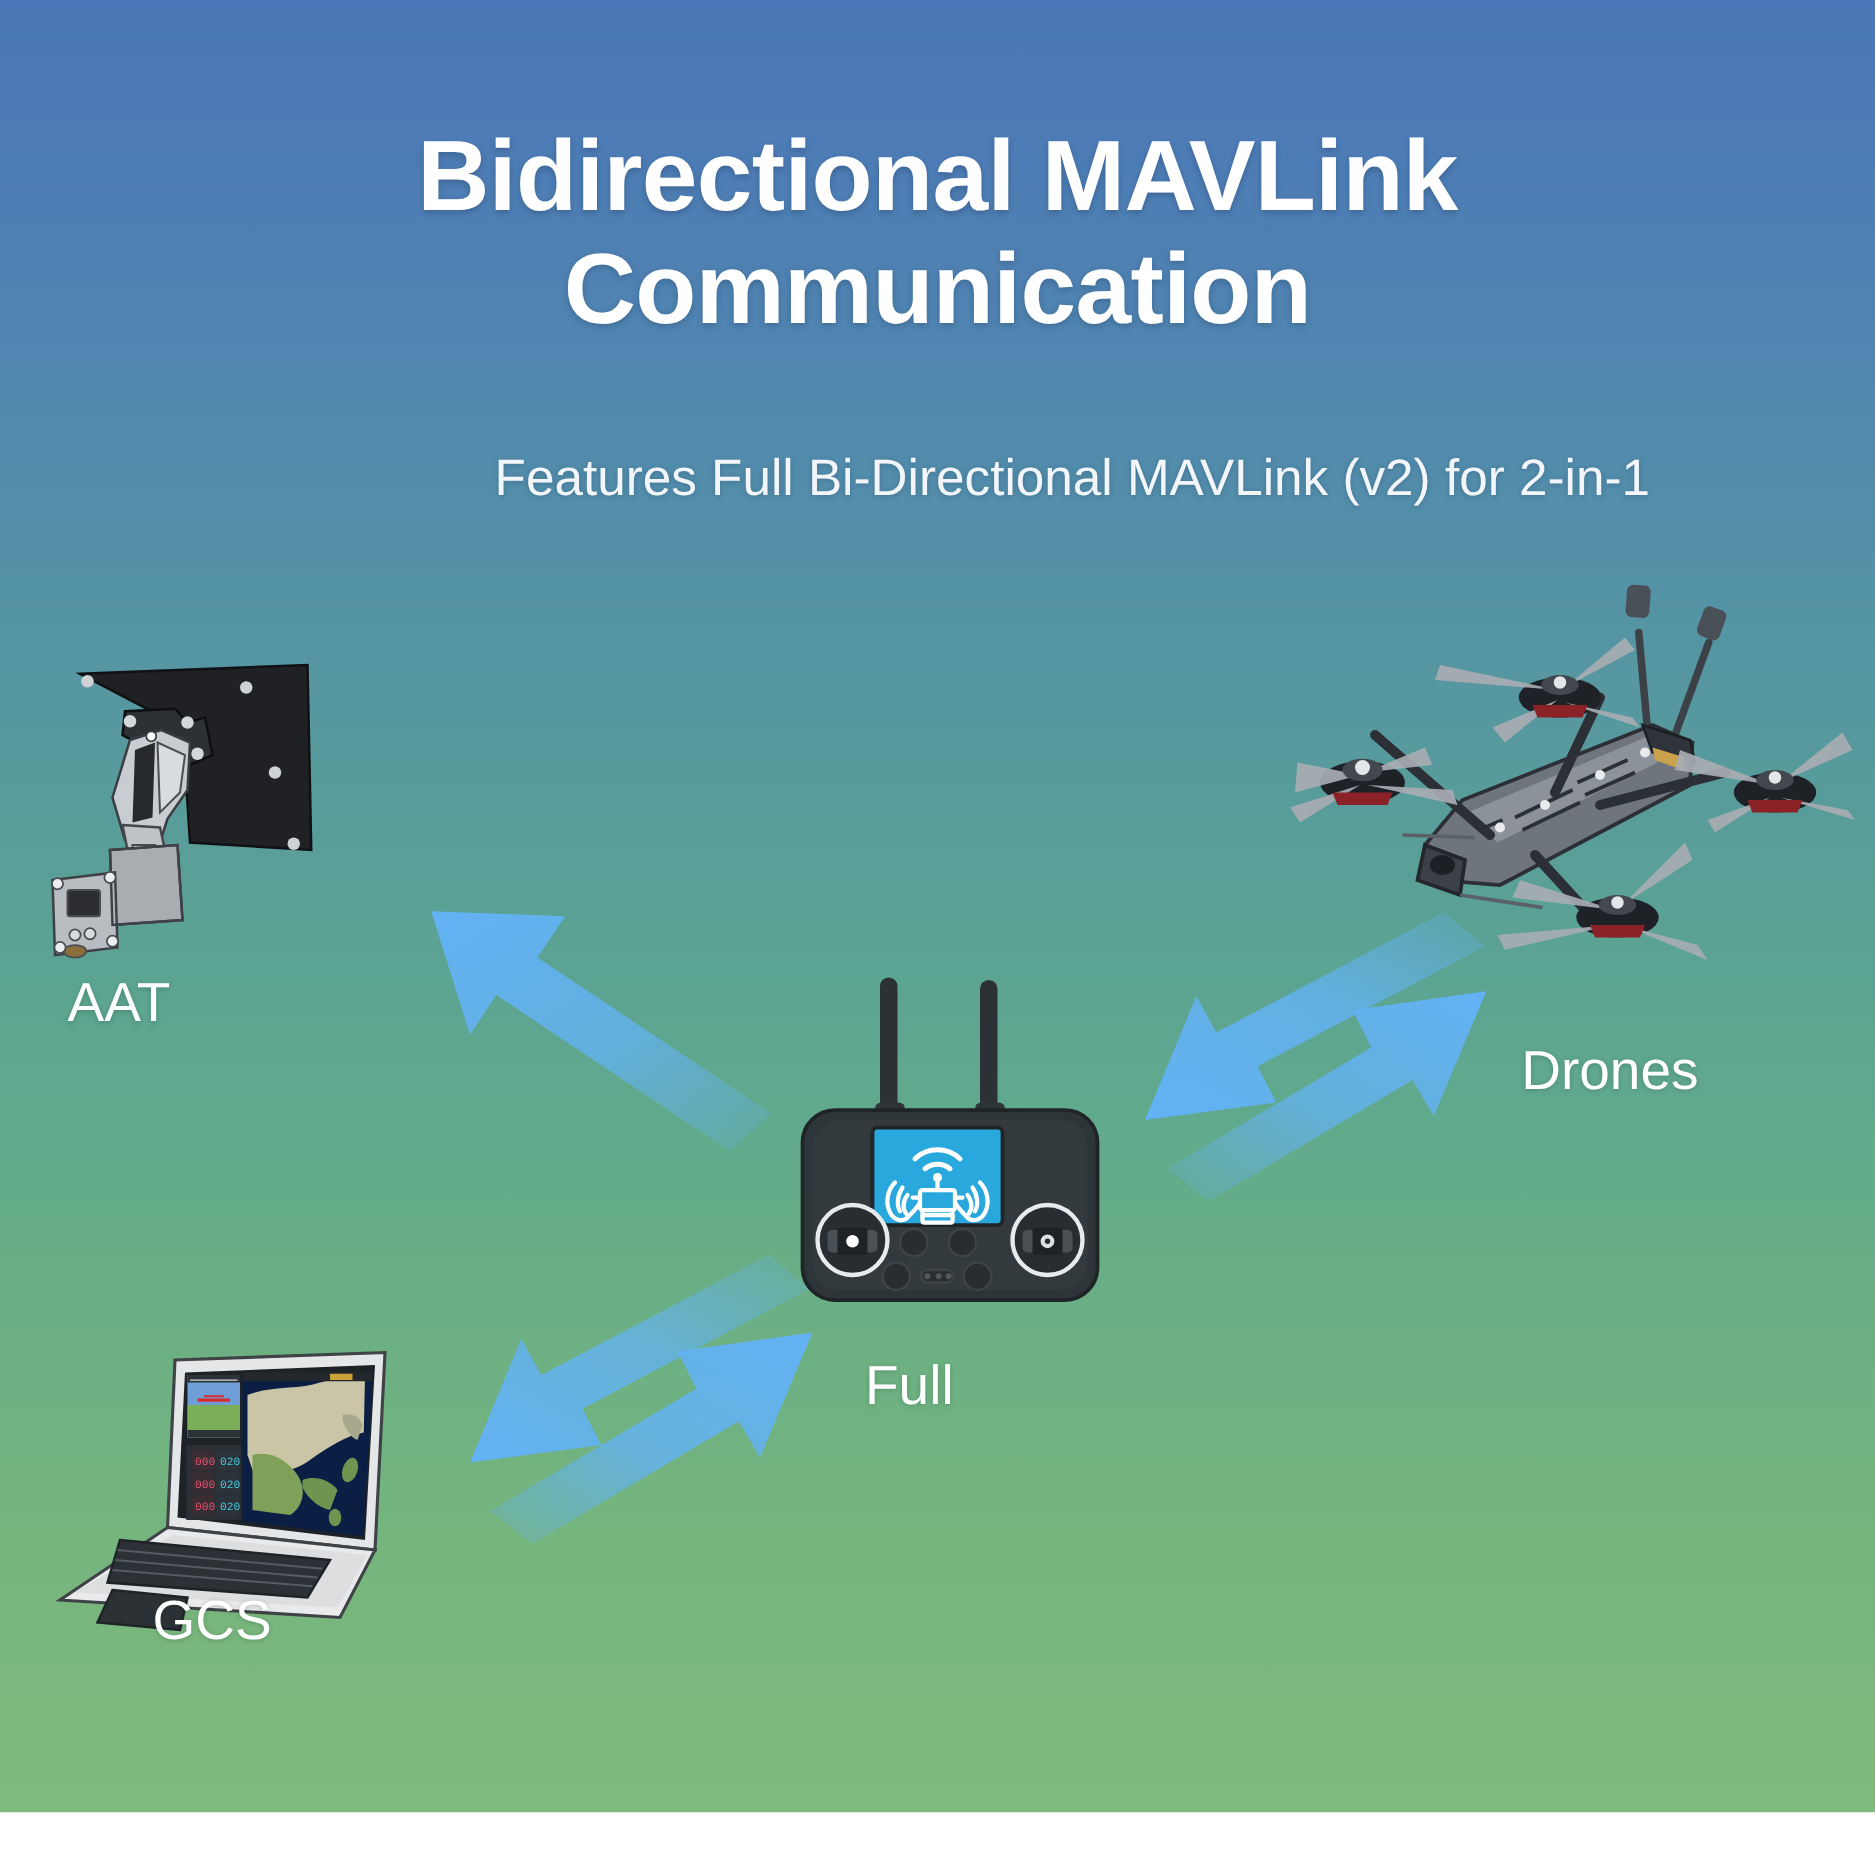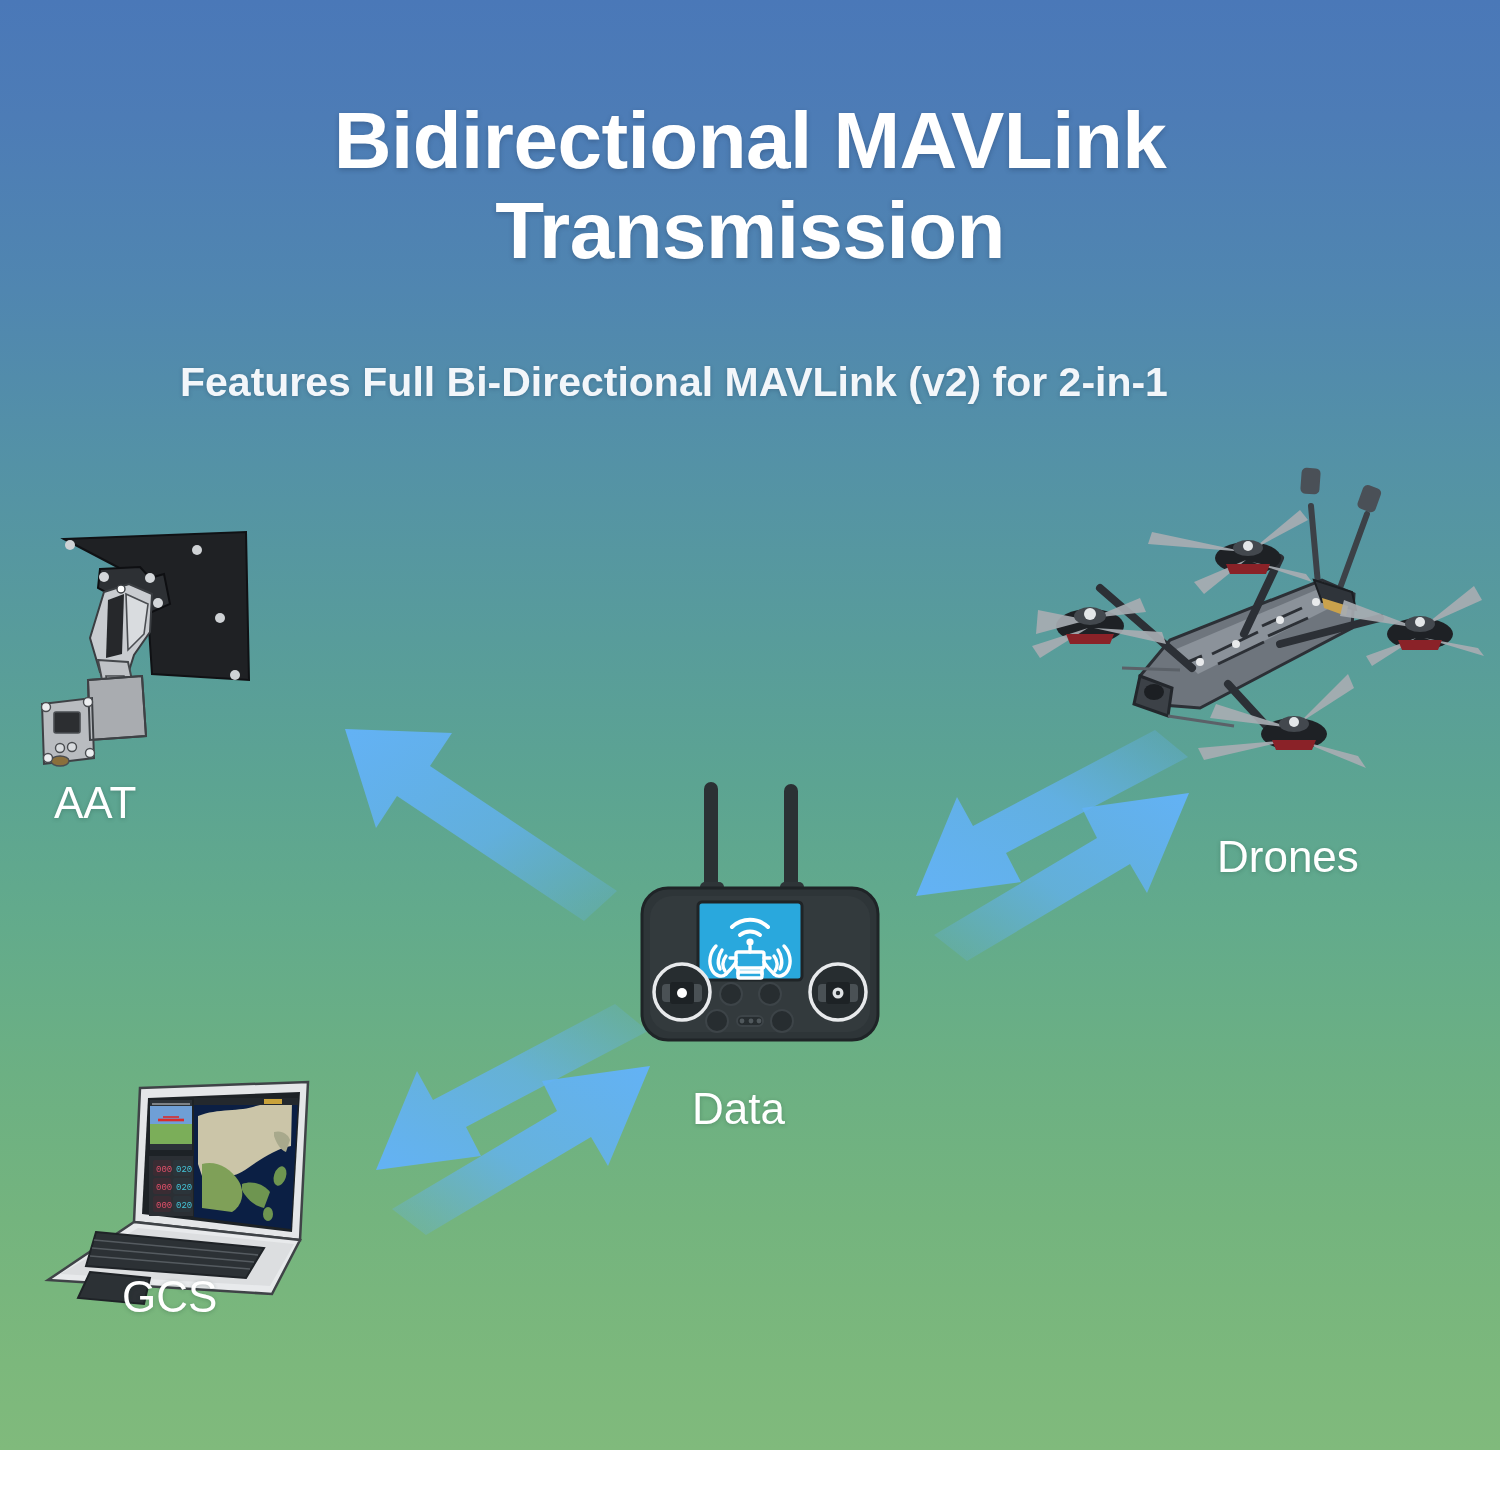--- a/index.html
+++ b/index.html
@@ -39,23 +39,23 @@
     line-height: 1.12;
     letter-spacing: -0.5px;
     font-stretch: condensed;
     text-shadow: 0 2px 5px rgba(20,40,70,0.28);
     padding: 0 120px;
   }
   .subtitle {
     position: absolute;
     left: 0; right: 0;
     top: 352px;
-    text-align: left;
+    text-align: right;
     color: #f2f6fa;
-    font-weight: 700;
+    font-weight: 400;
     font-size: 41px;
     line-height: 1.5;
     padding: 0 180px;
     text-shadow: 0 1px 4px rgba(20,40,70,0.25);
   }
 
   .node-label {
     position: absolute;
     color: #ffffff;
     font-size: 44px;
@@ -77,21 +77,21 @@
   }
   .abs { position: absolute; }
 </style>
 </head>
 <body>
 
 <div id="stage">
 
   <div class="title">
     <div>Bidirectional MAVLink</div>
-    <div>Transmission</div>
+    <div>Communication</div>
   </div>
 
   <div class="subtitle">
     <div>Features Full Bi-Directional MAVLink (v2) for 2-in-1</div>
   </div>
 
   <svg class="svg-layer" viewBox="0 0 1500 1500">
     <defs>
       <linearGradient id="gradAatArrow" x1="1" y1="1" x2="0" y2="0">
         <stop offset="0%" stop-color="#63b2f5" stop-opacity="0.15"></stop>
@@ -328,21 +328,21 @@
       <circle cx="111" cy="234" r="11" fill="#272d30" stroke="#3d4448" stroke-width="2"></circle>
       <circle cx="150" cy="234" r="11" fill="#272d30" stroke="#3d4448" stroke-width="2"></circle>
       <circle cx="97" cy="261" r="11" fill="#272d30" stroke="#3d4448" stroke-width="2"></circle>
       <circle cx="162" cy="261" r="11" fill="#272d30" stroke="#3d4448" stroke-width="2"></circle>
       <rect x="117" y="256" width="26" height="10" rx="5" fill="#272d30" stroke="#3d4448" stroke-width="2"></rect>
       <circle cx="122" cy="261" r="2.4" fill="#50585c"></circle>
       <circle cx="131" cy="261" r="2.4" fill="#50585c"></circle>
       <circle cx="139" cy="261" r="2.4" fill="#50585c"></circle>
     </g>
   </svg>
-  <div class="node-label" id="label-radio">Data</div>
+  <div class="node-label" id="label-radio">Full</div>
 
   <svg class="abs" style="left:32px; top:1072px;" width="300" height="240" viewBox="0 0 300 240">
 
     <g>
       <path d="M 108 16 L 276 10 L 268 168 L 102 150 Z" fill="#e4e6e8" stroke="#3f4347" stroke-width="2.5"></path>
       <path d="M 116 26 L 268 20 L 260 160 L 110 142 Z" fill="#1d2226"></path>
 
       <g>
         <rect x="118" y="28" width="42" height="50" fill="#6f9fd6"></rect>
         <rect x="118" y="52" width="42" height="26" fill="#7bae59"></rect>

